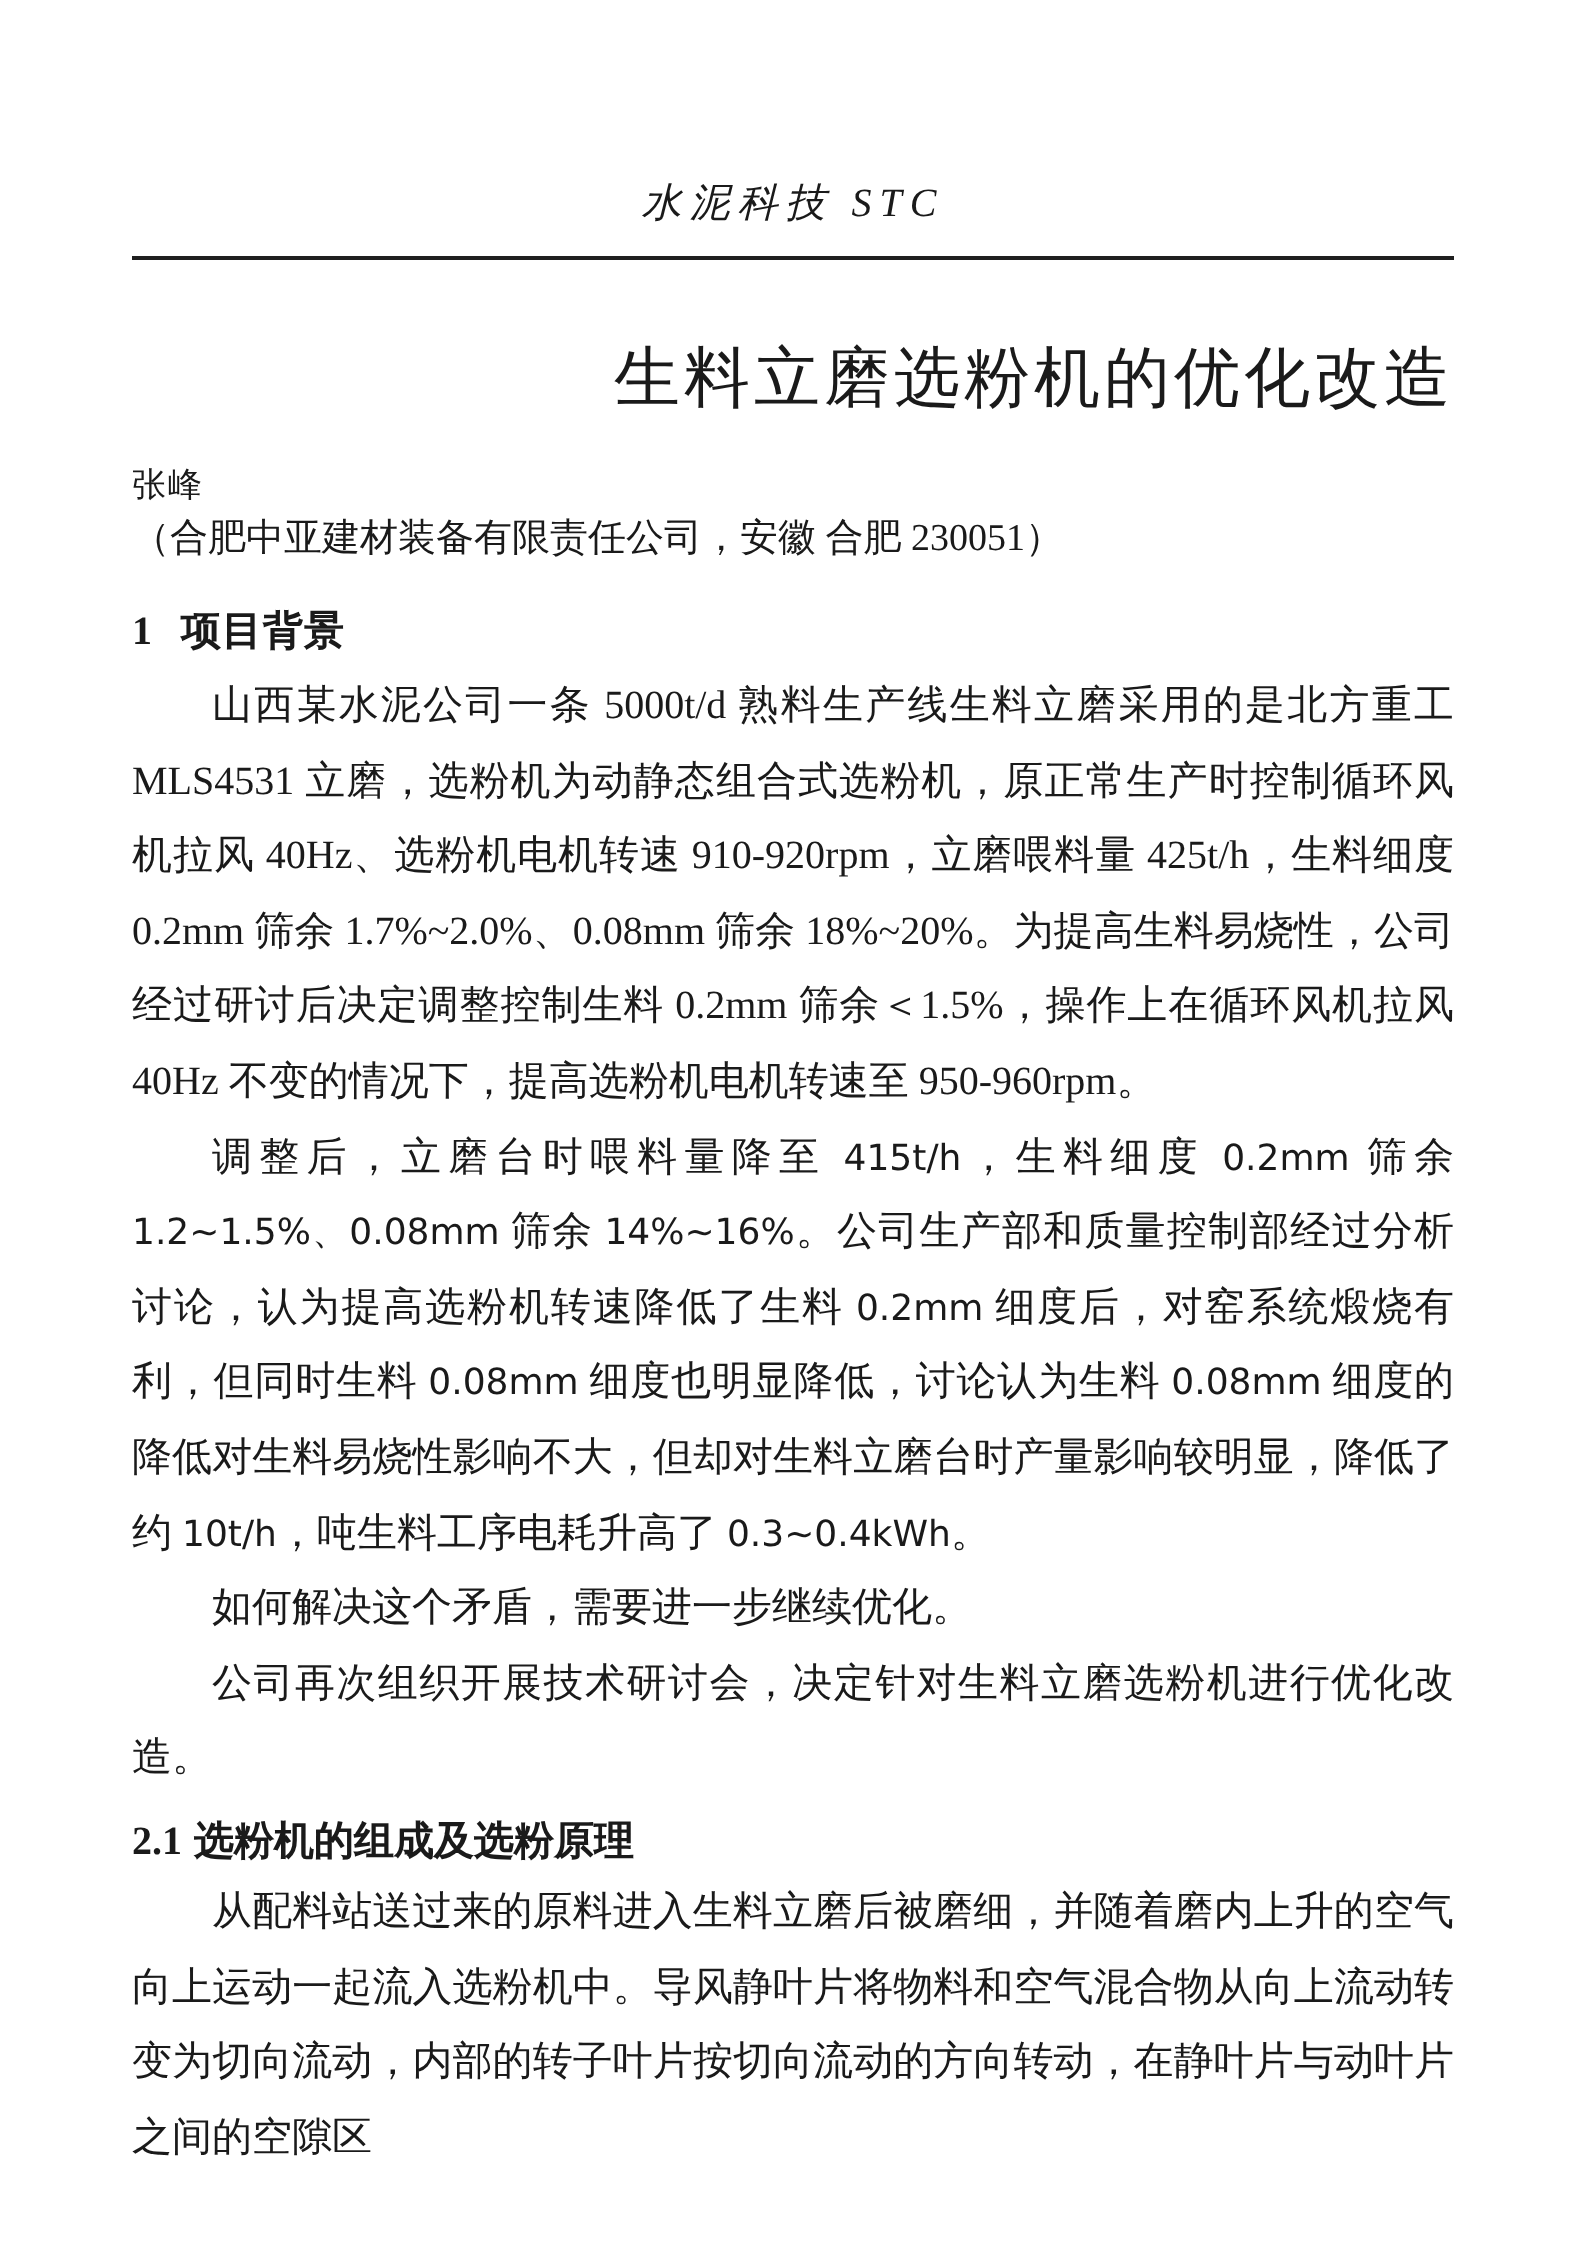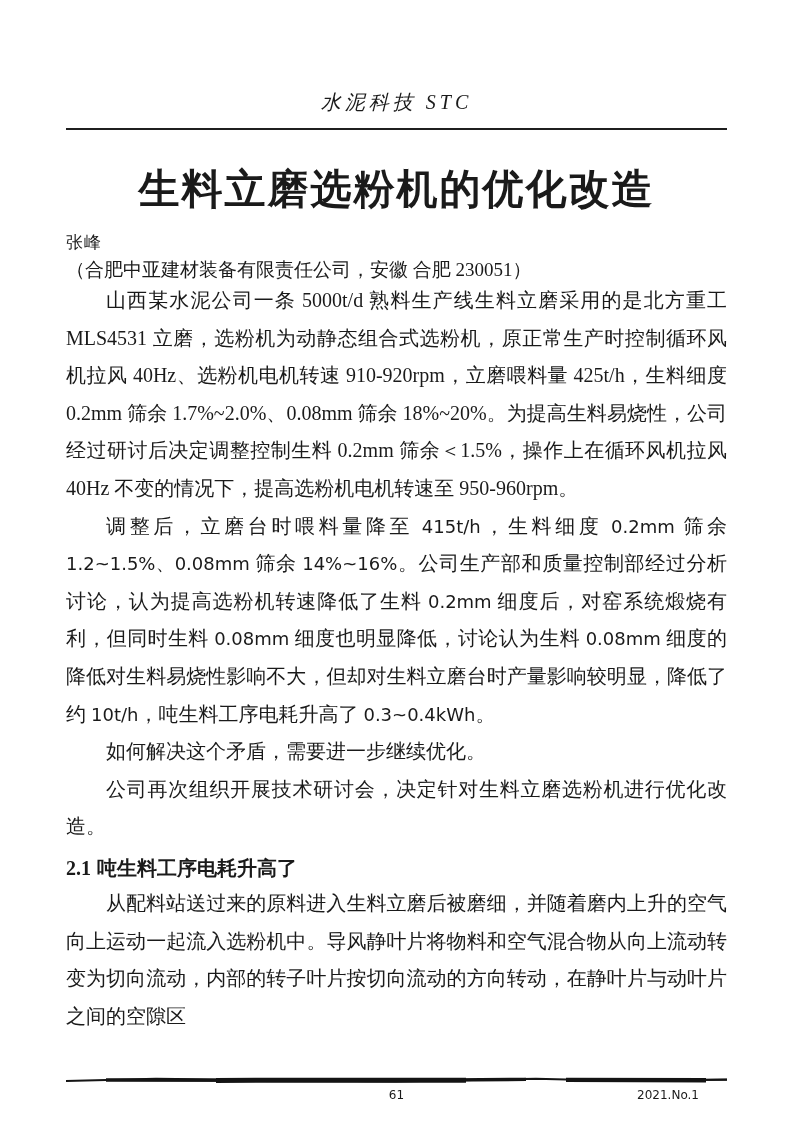--- a/index.html
+++ b/index.html
@@ -25,24 +25,24 @@
     font-family: "Liberation Serif", serif;
     font-style: italic;
     font-size: 20px;
     letter-spacing: 4px;
     line-height: 28px;
   }
 
   
   .article-title {
     margin: 38px 0 0 0;
-    text-align: center;
+    text-align: right;
     font-family: "Liberation Sans", sans-serif;
-    font-weight: 700;
-    font-size: 41px;
+    font-weight: 400;
+    font-size: 33px;
     line-height: 42px;
     letter-spacing: 2px;
   }
   .author-name {
     margin-top: 22px;
     font-size: 17px;
     line-height: 22px;
     letter-spacing: 1px;
   }
   .affiliation {
@@ -112,44 +112,32 @@
     <div class="running-header">
       <div class="journal-name">水泥科技 STC</div>
     </div>
 
     <h1 class="article-title">生料立磨选粉机的优化改造</h1>
 
     <div class="author-name">张峰</div>
 
     <div class="affiliation">（合肥中亚建材装备有限责任公司，安徽 合肥 230051）</div>
 
+    <h2 class="sec-heading">
+      <span class="sec-num">1</span><span>项目背景</span>
+    </h2>
 
     <p class="body-para"><span>山西某水泥公司一条 5000t/d 熟料生产线生料立磨采用的是北方重工 MLS4531 立磨，选粉机为动静态组合式选粉机，原正常生产时控制循环风机拉风 40Hz、选粉机电机转速 910-920rpm，立磨喂料量 425t/h，生料细度 0.2mm 筛余 1.7%~2.0%、0.08mm 筛余 18%~20%。为提高生料易烧性，公司经过研讨后决定调整控制生料 0.2mm 筛余＜1.5%，操作上在循环风机拉风 40Hz 不变的情况下，提高选粉机电机转速至 950-960rpm。</span></p>
     <p class="body-para"><span>调整后，立磨台时喂料量降至 </span><span class="run-sans">415t/h</span><span>，生料细度 </span><span class="run-sans">0.2mm</span><span> 筛余 </span><span class="run-sans">1.2~1.5%、0.08mm</span><span> 筛余 </span><span class="run-sans">14%~16%</span><span>。公司生产部和质量控制部经过分析讨论，认为提高选粉机转速降低了生料 </span><span class="run-sans">0.2mm</span><span> 细度后，对窑系统煅烧有利，但同时生料 </span><span class="run-sans">0.08mm</span><span> 细度也明显降低，讨论认为生料 </span><span class="run-sans">0.08mm</span><span> 细度的降低对生料易烧性影响不大，但却对生料立磨台时产量影响较明显，降低了约 </span><span class="run-sans">10t/h</span><span>，吨生料工序电耗升高了 </span><span class="run-sans">0.3~0.4kWh</span><span>。</span></p>
     <p class="body-para"><span>如何解决这个矛盾，需要进一步继续优化。</span></p>
 
 
     <p class="body-para"><span>公司再次组织开展技术研讨会，决定针对生料立磨选粉机进行优化改造。</span></p>
 
     <h3 class="subsec-heading">
-      <span class="sec-num">2.1</span><span>吨生料工序电耗升高了</span>
+      <span class="sec-num">2.1</span><span>选粉机的组成及选粉原理</span>
     </h3>
 
     <p class="body-para"><span>从配料站送过来的原料进入生料立磨后被磨细，并随着磨内上升的空气向上运动一起流入选粉机中。导风静叶片将物料和空气混合物从向上流动转变为切向流动，内部的转子叶片按切向流动的方向转动，在静叶片与动叶片之间的空隙区</span></p>
 
   </div>
 
-  <div class="page-footer">
-    <div class="footer-rule">
-      <svg width="661" height="10" viewBox="0 0 661 10" aria-hidden="true">
-        <path d="M0 6 L90 3.8 L330 6.4 L470 3.8 L560 6 L661 4.6" fill="none" stroke="#141414" stroke-width="2"></path>
-        <path d="M40 5 L300 5.6 L460 4.4" fill="none" stroke="#141414" stroke-width="3.4"></path>
-        <path d="M150 5.4 L400 5.2" fill="none" stroke="#141414" stroke-width="5"></path>
-        <path d="M500 4.9 L640 5.2" fill="none" stroke="#141414" stroke-width="4.4"></path>
-        <path d="M615 5 L661 4.8" fill="none" stroke="#141414" stroke-width="2"></path>
-      </svg>
-    </div>
-    <div class="footer-row">
-      <span class="footer-page-number">61</span>
-      <span class="footer-issue">2021.No.1</span>
-    </div>
-  </div>
 </div>
 
 </body></html>

